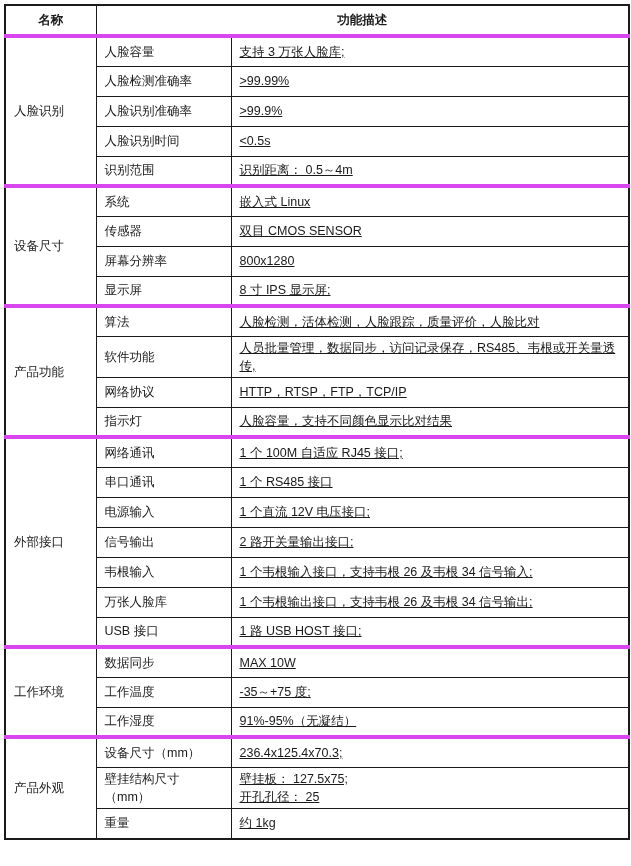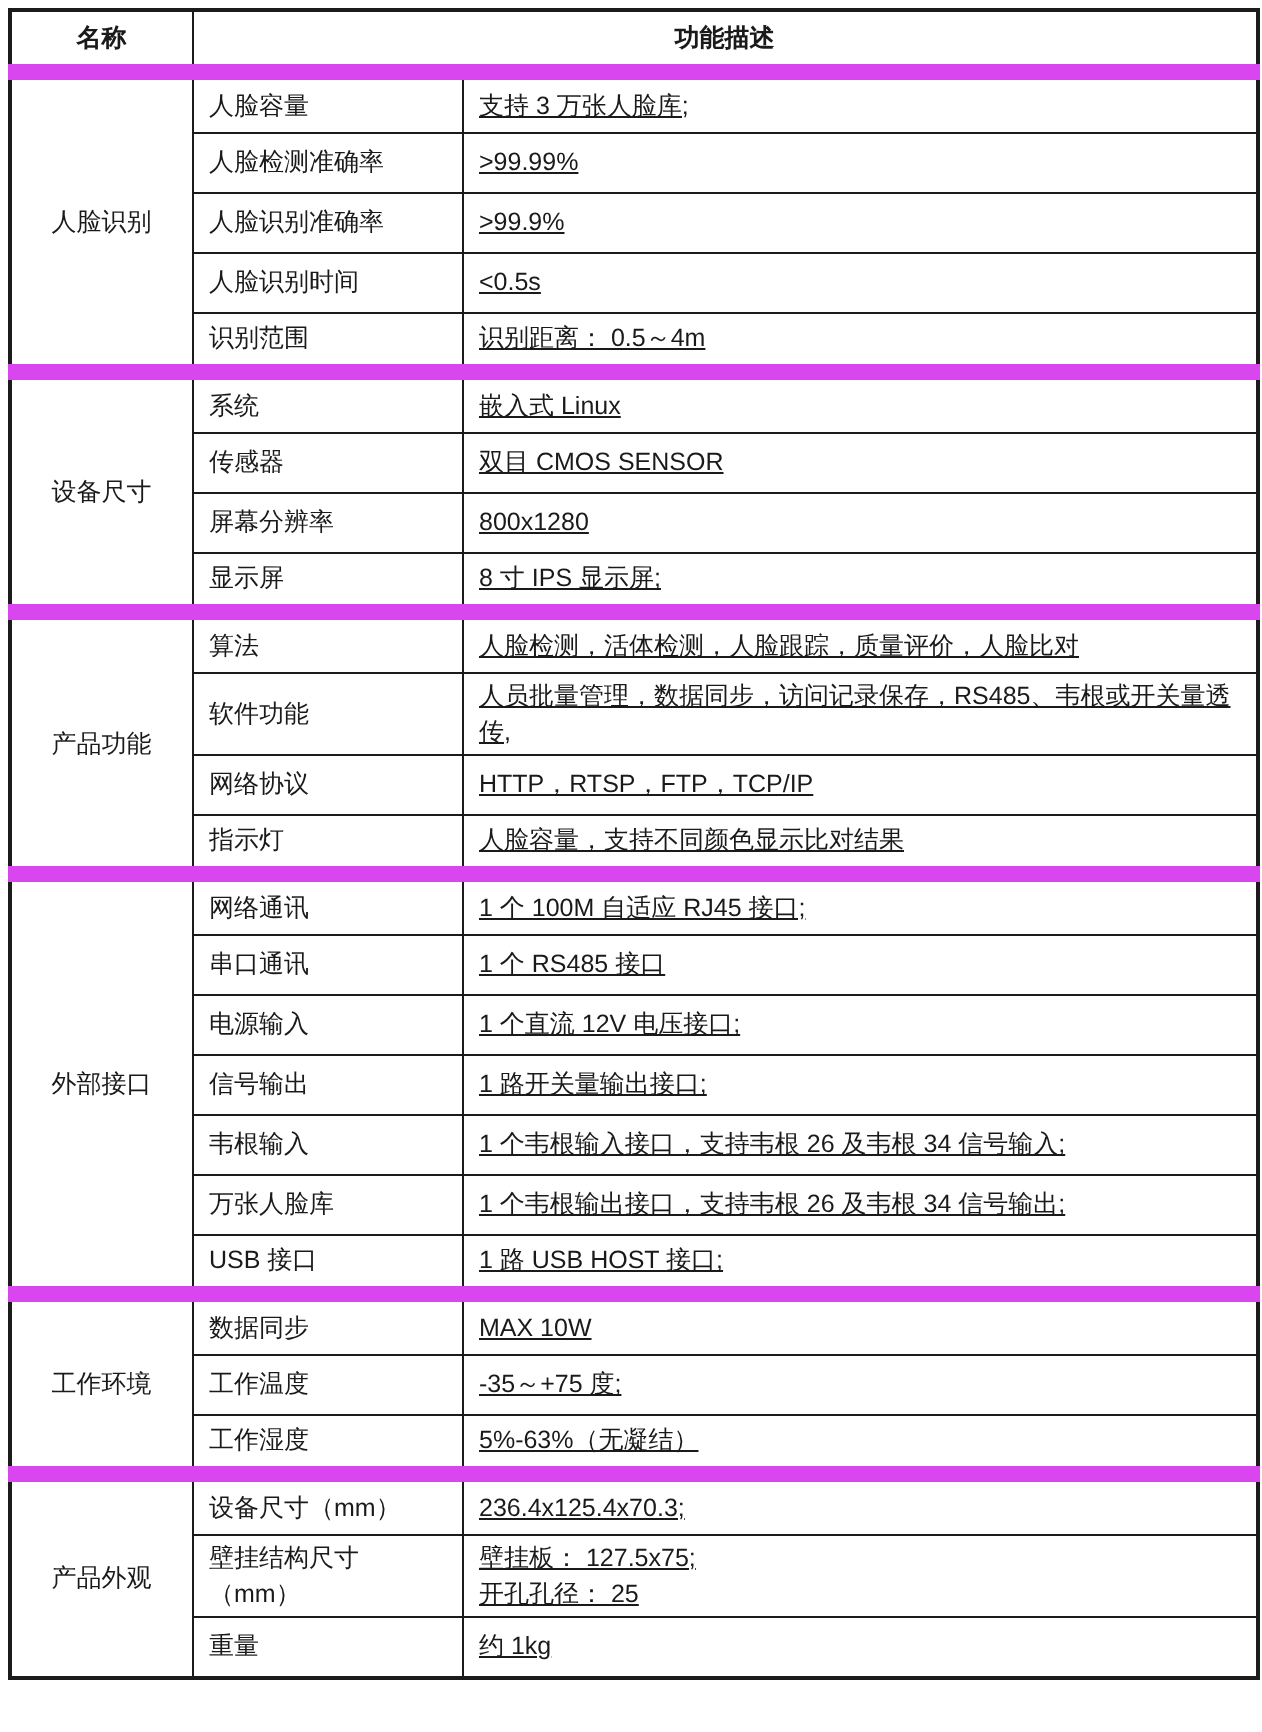--- a/index.html
+++ b/index.html
@@ -40,29 +40,29 @@
     box-sizing: border-box;
   }
   table.spec thead th {
     height: 31px;
     font-weight: bold;
     text-align: center;
     border-bottom: 2px solid #1b1b1b;
     padding: 2px 4px;
   }
   td.cat-cell {
-    text-align: center;
+    text-align: left;
     padding: 2px 4px;
   }
   td.desc-cell {
     white-space: pre-line;
     text-decoration: underline;
   }
   tr.group-start td {
-    border-top: 8px solid #d946ef;
+    border-top: 4px solid #d946ef;
   }
 </style>
 </head>
 <body>
 
 <div class="page">
   <table class="spec">
     <colgroup>
       <col class="c1">
       <col class="c2">
@@ -138,21 +138,21 @@
         <tr>
           <td class="item-cell">串口通讯</td>
           <td class="desc-cell">1 个 RS485 接口</td>
         </tr>
         <tr>
           <td class="item-cell">电源输入</td>
           <td class="desc-cell">1 个直流 12V 电压接口;</td>
         </tr>
         <tr>
           <td class="item-cell">信号输出</td>
-          <td class="desc-cell">1 路开关量输出接口;</td>
+          <td class="desc-cell">2 路开关量输出接口;</td>
         </tr>
         <tr>
           <td class="item-cell">韦根输入</td>
           <td class="desc-cell">1 个韦根输入接口，支持韦根 26 及韦根 34 信号输入;</td>
         </tr>
         <tr>
           <td class="item-cell">万张人脸库</td>
           <td class="desc-cell">1 个韦根输出接口，支持韦根 26 及韦根 34 信号输出;</td>
         </tr>
         <tr>
@@ -163,21 +163,21 @@
           <td class="cat-cell" rowspan="3">工作环境</td>
           <td class="item-cell">数据同步</td>
           <td class="desc-cell">MAX 10W</td>
         </tr>
         <tr>
           <td class="item-cell">工作温度</td>
           <td class="desc-cell">-35～+75 度;</td>
         </tr>
         <tr>
           <td class="item-cell">工作湿度</td>
-          <td class="desc-cell">5%-63%（无凝结）</td>
+          <td class="desc-cell">91%-95%（无凝结）</td>
         </tr>
         <tr class="group-start">
           <td class="cat-cell" rowspan="3">产品外观</td>
           <td class="item-cell">设备尺寸（mm）</td>
           <td class="desc-cell">236.4x125.4x70.3;</td>
         </tr>
         <tr>
           <td class="item-cell">壁挂结构尺寸（mm）</td>
           <td class="desc-cell">壁挂板： 127.5x75;
 开孔孔径： 25</td>

